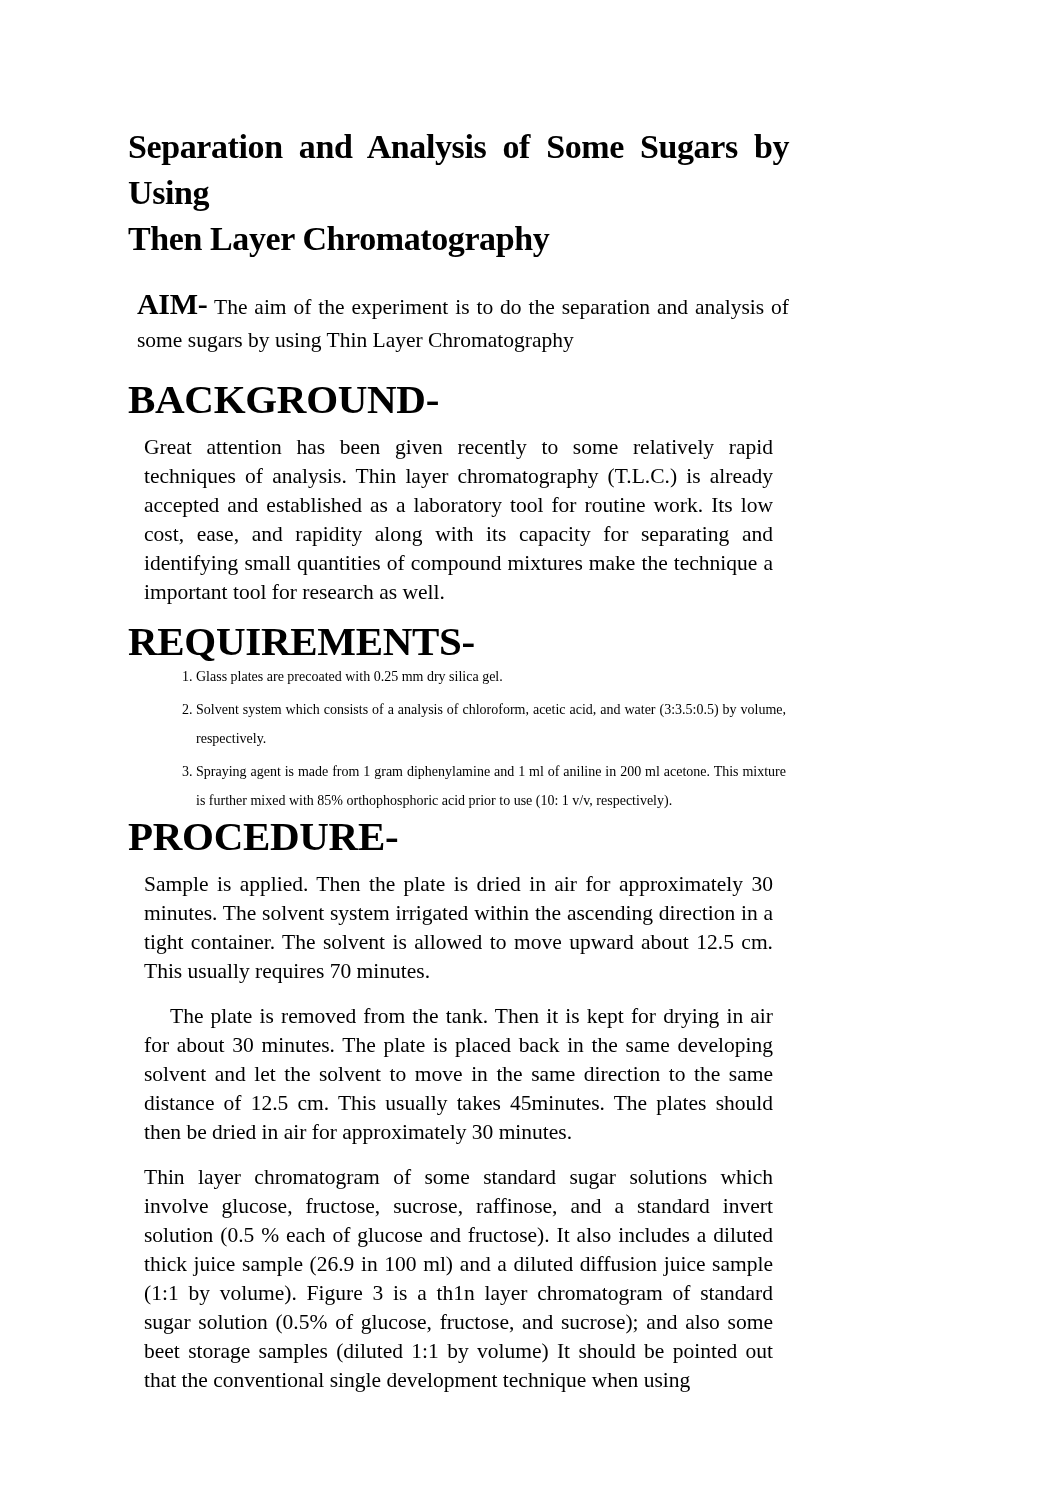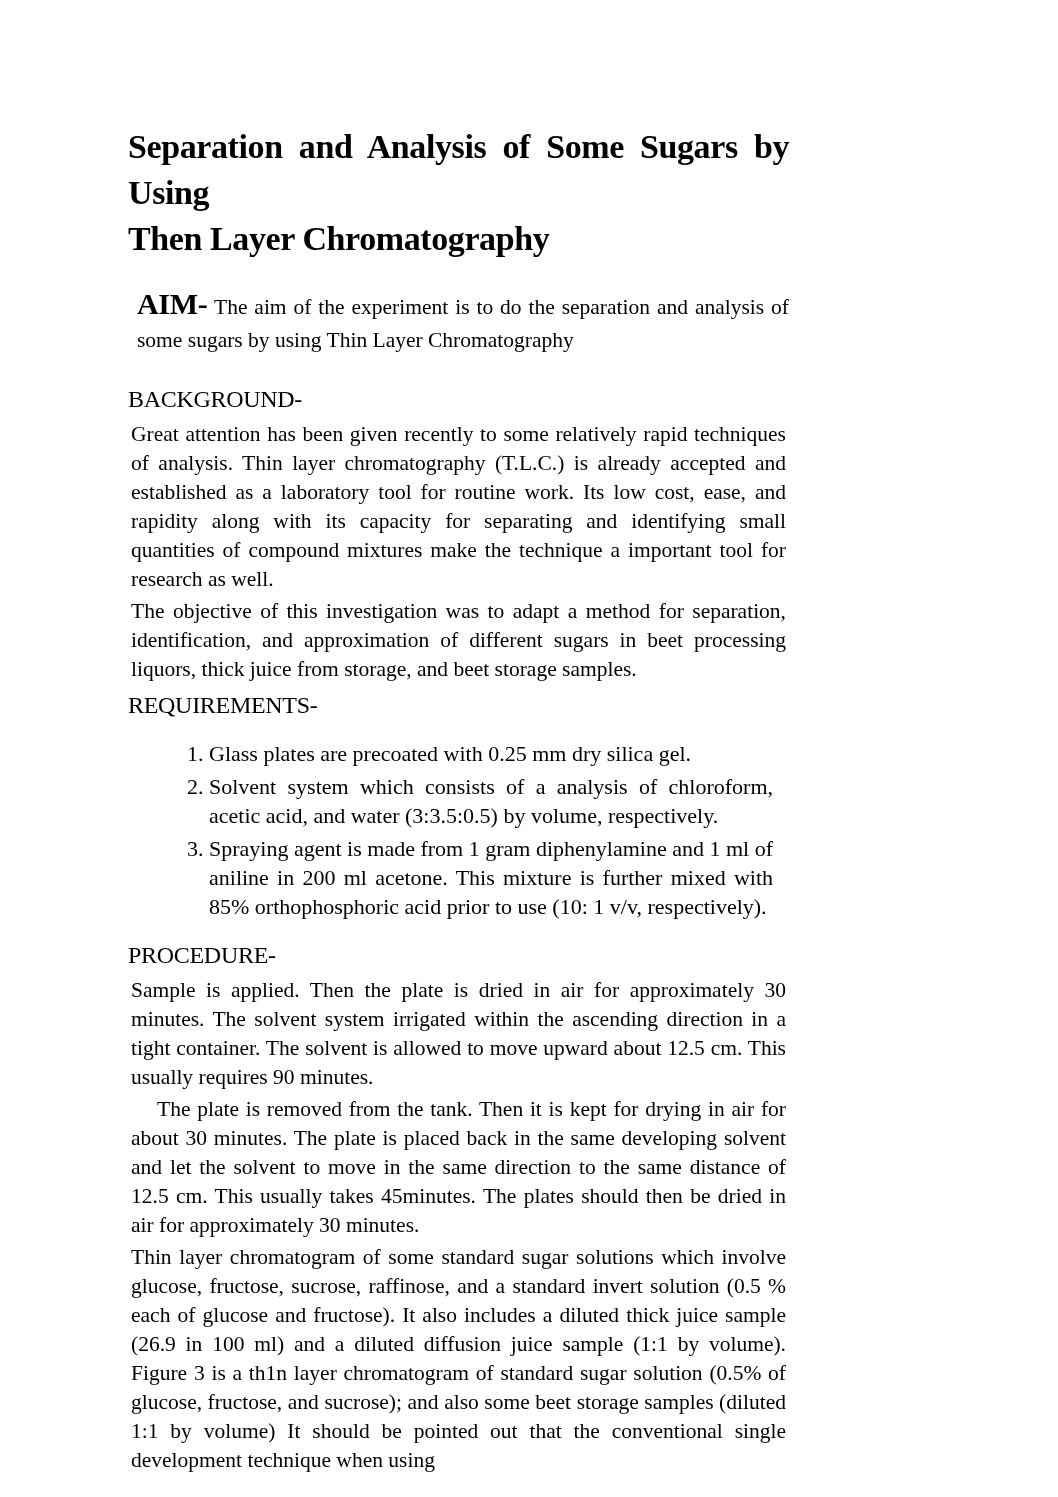--- a/index.html
+++ b/index.html
@@ -38,39 +38,39 @@
     font-size: 21.5px;
     line-height: 33px;
     text-align: justify;
   }
   .aim .aim-label {
     font-size: 30px;
     font-weight: bold;
     letter-spacing: -0.3px;
   }
   h2.sec-heading {
-    font-size: 24px;
-    font-weight: normal;
+    font-size: 41px;
+    font-weight: bold;
     line-height: 36px;
     letter-spacing: -0.3px;
     margin: 0 0 2px 0;
   }
   p.body-par {
     font-size: 21.5px;
     line-height: 29px;
     text-align: justify;
-    margin: 3px;
+    margin: 16px;
   }
   p.body-par.indent-first {
     text-indent: 26px;
   }
   ol.req-list {
-    margin: 16px;
+    margin: 3px;
     padding: 0 0 0 65px;
-    font-size: 22px;
+    font-size: 14px;
     line-height: 29px;
   }
   ol.req-list li {
     text-align: justify;
     margin: 4px 0 0 0;
     padding-left: 0;
   }
   ol.req-list li:first-child {
     margin-top: 0;
   }
@@ -83,35 +83,34 @@
   <h1 class="doc-title">
     <span class="title-line1">Separation and Analysis of Some Sugars by Using</span>
     <span class="title-line2">Then Layer Chromatography</span>
   </h1>
 
   <p class="aim"><span class="aim-label">AIM-</span> <span>The aim of the experiment is to do the separation and analysis of some sugars by using Thin Layer Chromatography</span></p>
 
   <section>
     <h2 class="sec-heading">BACKGROUND-</h2>
     <p class="body-par">Great attention has been given recently to some relatively rapid techniques of analysis. Thin layer chromatography (T.L.C.) is already accepted and established as a laboratory tool for routine work. Its low cost, ease, and rapidity along with its capacity for separating and identifying small quantities of compound mixtures make the technique a important tool for research as well.</p>
-    <p class="body-par">The objective of this investigation was to adapt a method for separation, identification, and approximation of different sugars in beet processing liquors, thick juice from storage, and beet storage samples.</p>
   </section>
 
   <section>
     <h2 class="sec-heading">REQUIREMENTS-</h2>
     <ol class="req-list">
       <li>Glass plates are precoated with 0.25 mm dry silica gel.</li>
       <li>Solvent system which consists of a analysis of chloroform, acetic acid, and water (3:3.5:0.5) by volume, respectively.</li>
       <li>Spraying agent is made from 1 gram diphenylamine and 1 ml of aniline in 200 ml acetone. This mixture is further mixed with 85% orthophosphoric acid prior to use (10: 1 v/v, respectively).</li>
     </ol>
   </section>
 
   <section>
     <h2 class="sec-heading">PROCEDURE-</h2>
-    <p class="body-par">Sample is applied. Then the plate is dried in air for approximately 30 minutes. The solvent system irrigated within the ascending direction in a tight container. The solvent is allowed to move upward about 12.5 cm. This usually requires 90 minutes.</p>
+    <p class="body-par">Sample is applied. Then the plate is dried in air for approximately 30 minutes. The solvent system irrigated within the ascending direction in a tight container. The solvent is allowed to move upward about 12.5 cm. This usually requires 70 minutes.</p>
     <p class="body-par indent-first">The plate is removed from the tank. Then it is kept for drying in air for about 30 minutes. The plate is placed back in the same developing solvent and let the solvent to move in the same direction to the same distance of 12.5 cm. This usually takes 45minutes. The plates should then be dried in air for approximately 30 minutes.</p>
   </section>
 
   <section>
     <p class="body-par">Thin layer chromatogram of some standard sugar solutions which involve glucose, fructose, sucrose, raffinose, and a standard invert solution (0.5 % each of glucose and fructose).  It also includes a diluted thick juice sample (26.9 in 100 ml) and a diluted diffusion juice sample (1:1 by volume). Figure 3 is a th1n layer chromatogram of standard sugar solution (0.5% of glucose, fructose, and sucrose); and also some beet storage samples (diluted 1:1 by volume) It should be pointed out that the conventional single development technique when using</p>
   </section>
 
 </div>
 
 </body></html>

